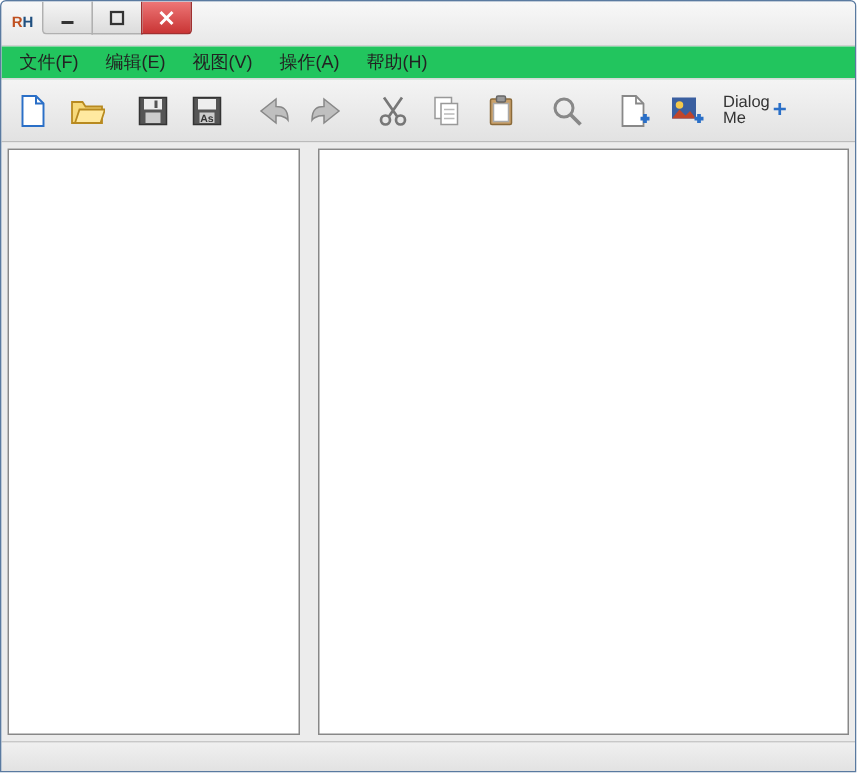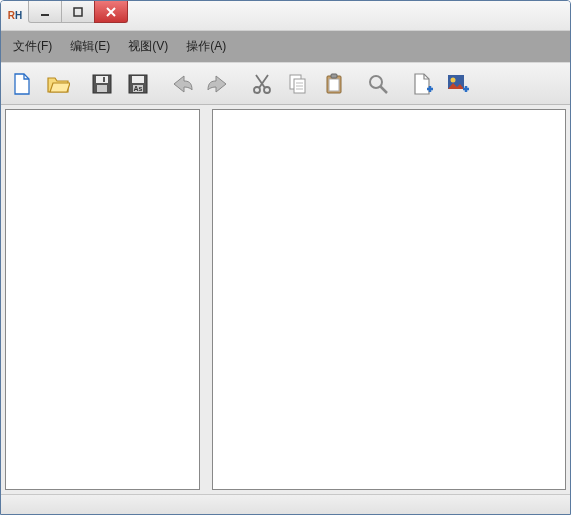--- a/index.html
+++ b/index.html
@@ -8,21 +8,21 @@
   .titlebar { height: 30px; background: linear-gradient(#f8f8f8, #e8e8e8); border-bottom: 1px solid #d0d0d0; display: flex; align-items: center; padding: 0 0 0 6px; }
   .titlebar .app-icon { width: 16px; height: 16px; margin-right: 6px; display: flex; align-items: center; justify-content: center; font-weight: bold; font-size: 10px; }
   .titlebar .app-icon .r { color:#c05020; }
   .titlebar .app-icon .h { color:#205080; }
   .titlebar .title { flex: 1; color: #333; font-size: 13px; }
   .winbtns { display: flex; height: 100%; }
   .winbtn { width: 34px; height: 22px; margin-top:0; border: 1px solid #b0b0b0; border-top:none; background: linear-gradient(#f5f5f5,#dcdcdc); display:flex; align-items:center; justify-content:center; margin-left:-1px; cursor:pointer; }
   .winbtn.min { border-radius:0 0 0 3px;}
   .winbtn.close { background: linear-gradient(#e77,#c93535); border-radius:0 0 3px 0; border-color:#a03030; }
   .winbtn svg { width:12px; height:12px; }
-  .menubar { height: 32px; background: #a3a3a3; border-bottom: 1px solid #d8d8d8; display: flex; align-items: center; padding: 0 4px; gap: 2px; }
+  .menubar { height: 22px; background: #22c55e; border-bottom: 1px solid #d8d8d8; display: flex; align-items: center; padding: 0 4px; gap: 2px; }
   .menuitem { padding: 2px 8px; color:#222; cursor:pointer; }
   .toolbar { height: 42px; background: linear-gradient(#f4f4f4,#e2e2e2); border-bottom: 1px solid #bbb; display:flex; align-items:center; padding: 0 4px; gap:2px; }
   .tbtn { width:34px; height:34px; border:1px solid transparent; border-radius:3px; display:flex; align-items:center; justify-content:center; cursor:pointer; }
   .tsep { width:6px; }
   .tbtn svg { width:24px; height:24px; }
   .tbtn.dialog { width:auto; padding:0 4px; font-size:11px; line-height:11px; color:#333; flex-direction:row; gap:2px;}
   .tbtn.dialog .plus { color:#2a6fc7; font-weight:bold; font-size:16px;}
   .content { flex:1; display:flex; padding:4px; gap:4px; background:#ececec; }
   .pane { background:#fff; border:1px solid #888; }
   .pane.left { width:195px; }
@@ -57,20 +57,21 @@
           </svg>
       </div>
     </div>
   </div>
 
   <div class="menubar">
     <div class="menuitem">文件(F)</div>
     <div class="menuitem">编辑(E)</div>
     <div class="menuitem">视图(V)</div>
     <div class="menuitem">操作(A)</div>
+    <div class="menuitem">帮助(H)</div>
   </div>
 
   <div class="toolbar">
     <div class="tbtn">
       <svg viewBox="0 0 24 24">
         <path d="M5 2 h9 l5 5 v15 h-14 z" fill="#fff" stroke="#2a6fc7" stroke-width="1.3"></path>
         <path d="M14 2 v5 h5" fill="none" stroke="#2a6fc7" stroke-width="1.3"></path>
       </svg>
     </div>
     <div class="tbtn">
@@ -145,20 +146,25 @@
       </svg>
     </div>
     <div class="tbtn">
       <svg viewBox="0 0 24 24">
         <rect x="2" y="3" width="16" height="14" fill="#3a5fa0"></rect>
         <circle cx="7" cy="8" r="2.5" fill="#f3c84b"></circle>
         <path d="M2 17 l5 -6 4 4 3 -3 4 5 z" fill="#c0452a"></path>
         <path d="M17 17 h6 M20 14 v6" stroke="#2a6fc7" stroke-width="2.5"></path>
       </svg>
     </div>
+    <div class="tbtn dialog">
+      <span style="white-space:pre;">Dialog
+Me</span>
+      <span class="plus">+</span>
+    </div>
   </div>
 
   <div class="content">
     <div class="pane left"></div>
     <div class="splitter"></div>
     <div class="pane right"></div>
   </div>
 
   <div class="statusbar"></div>
 </div>

